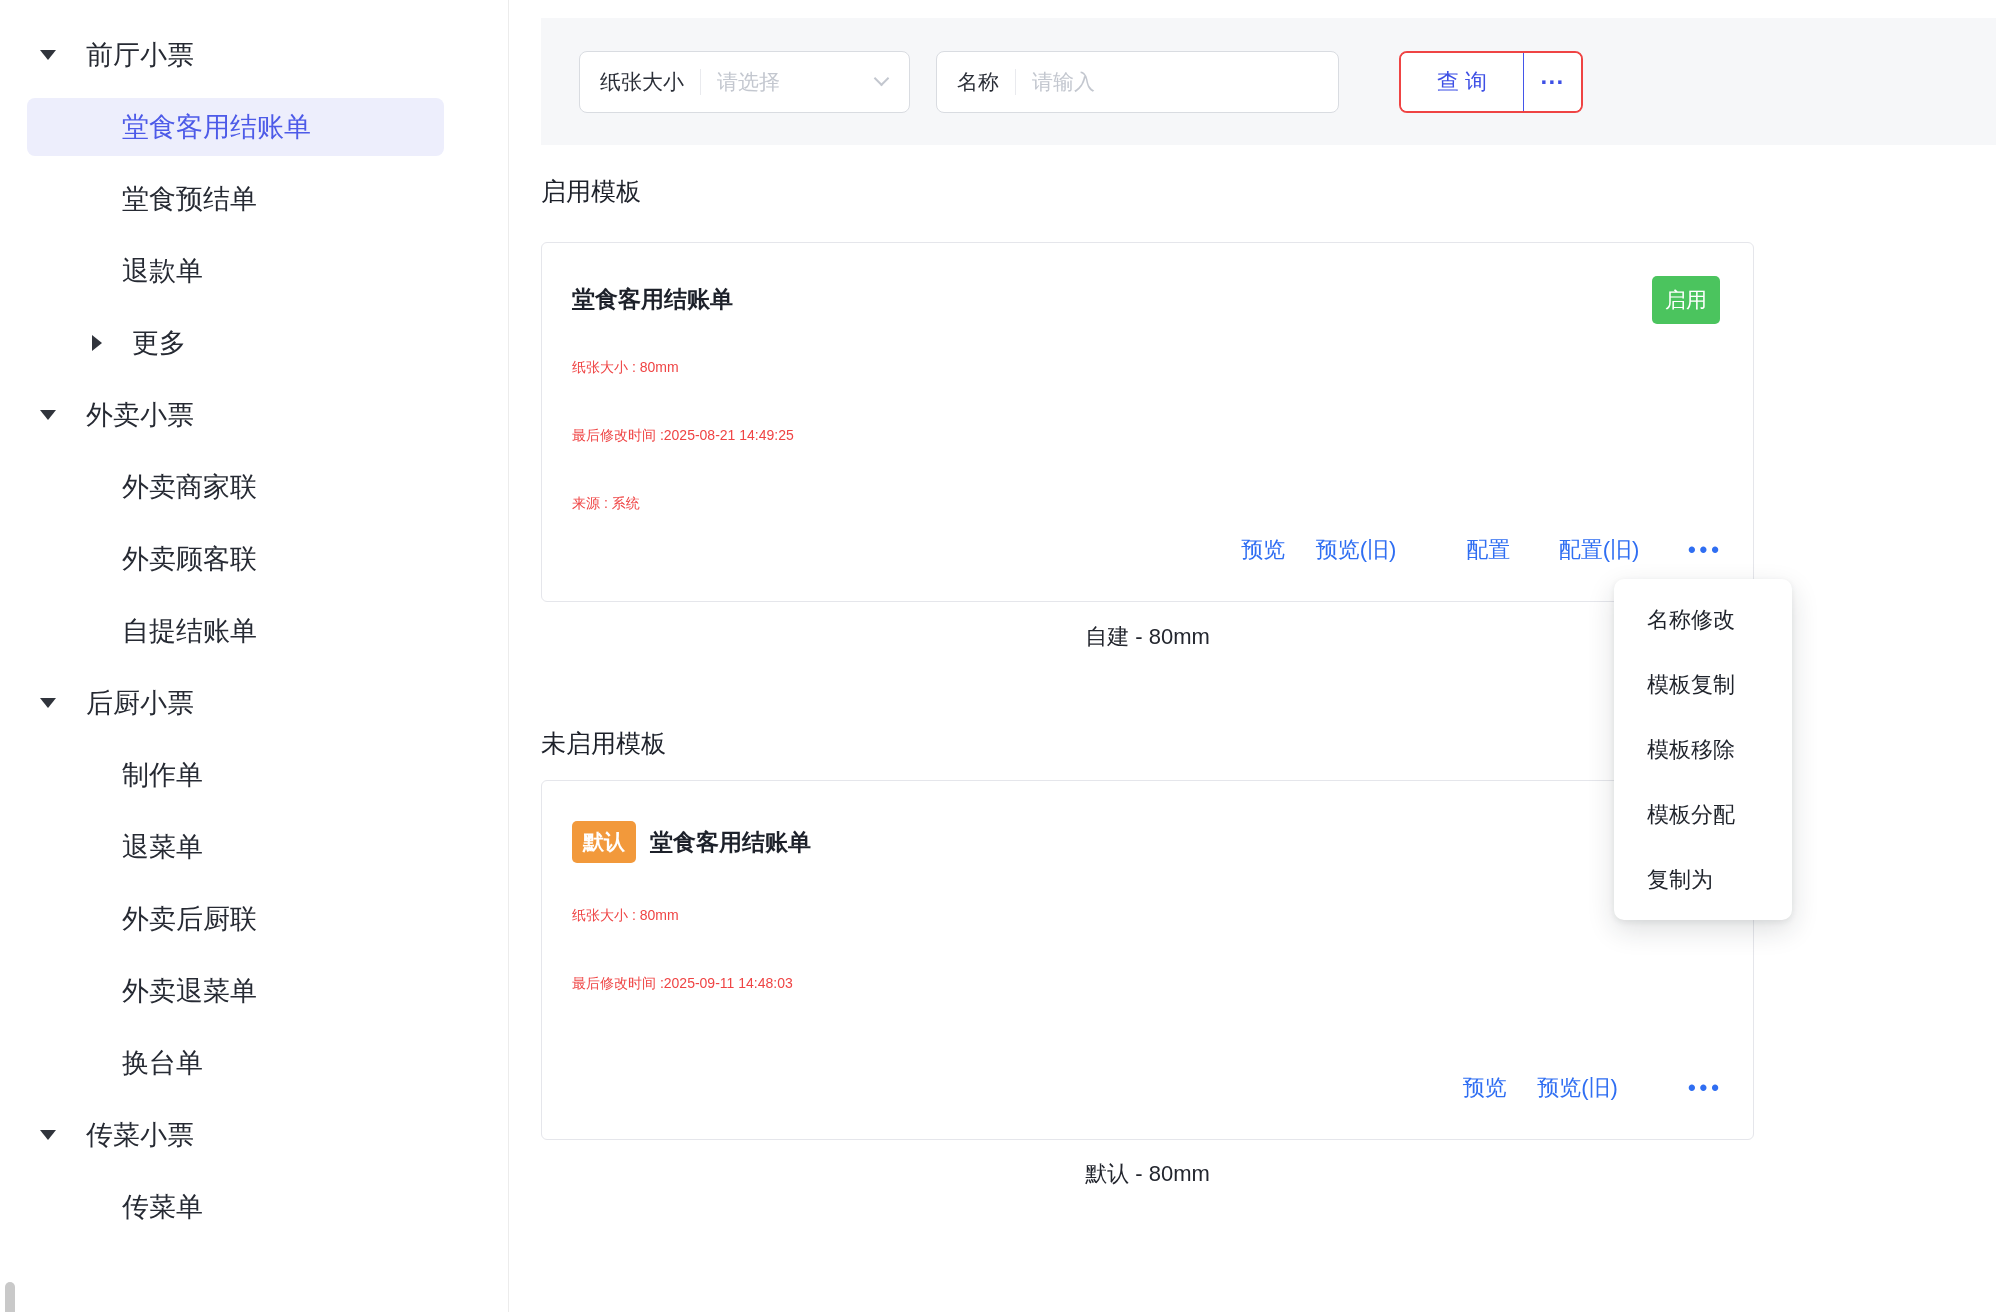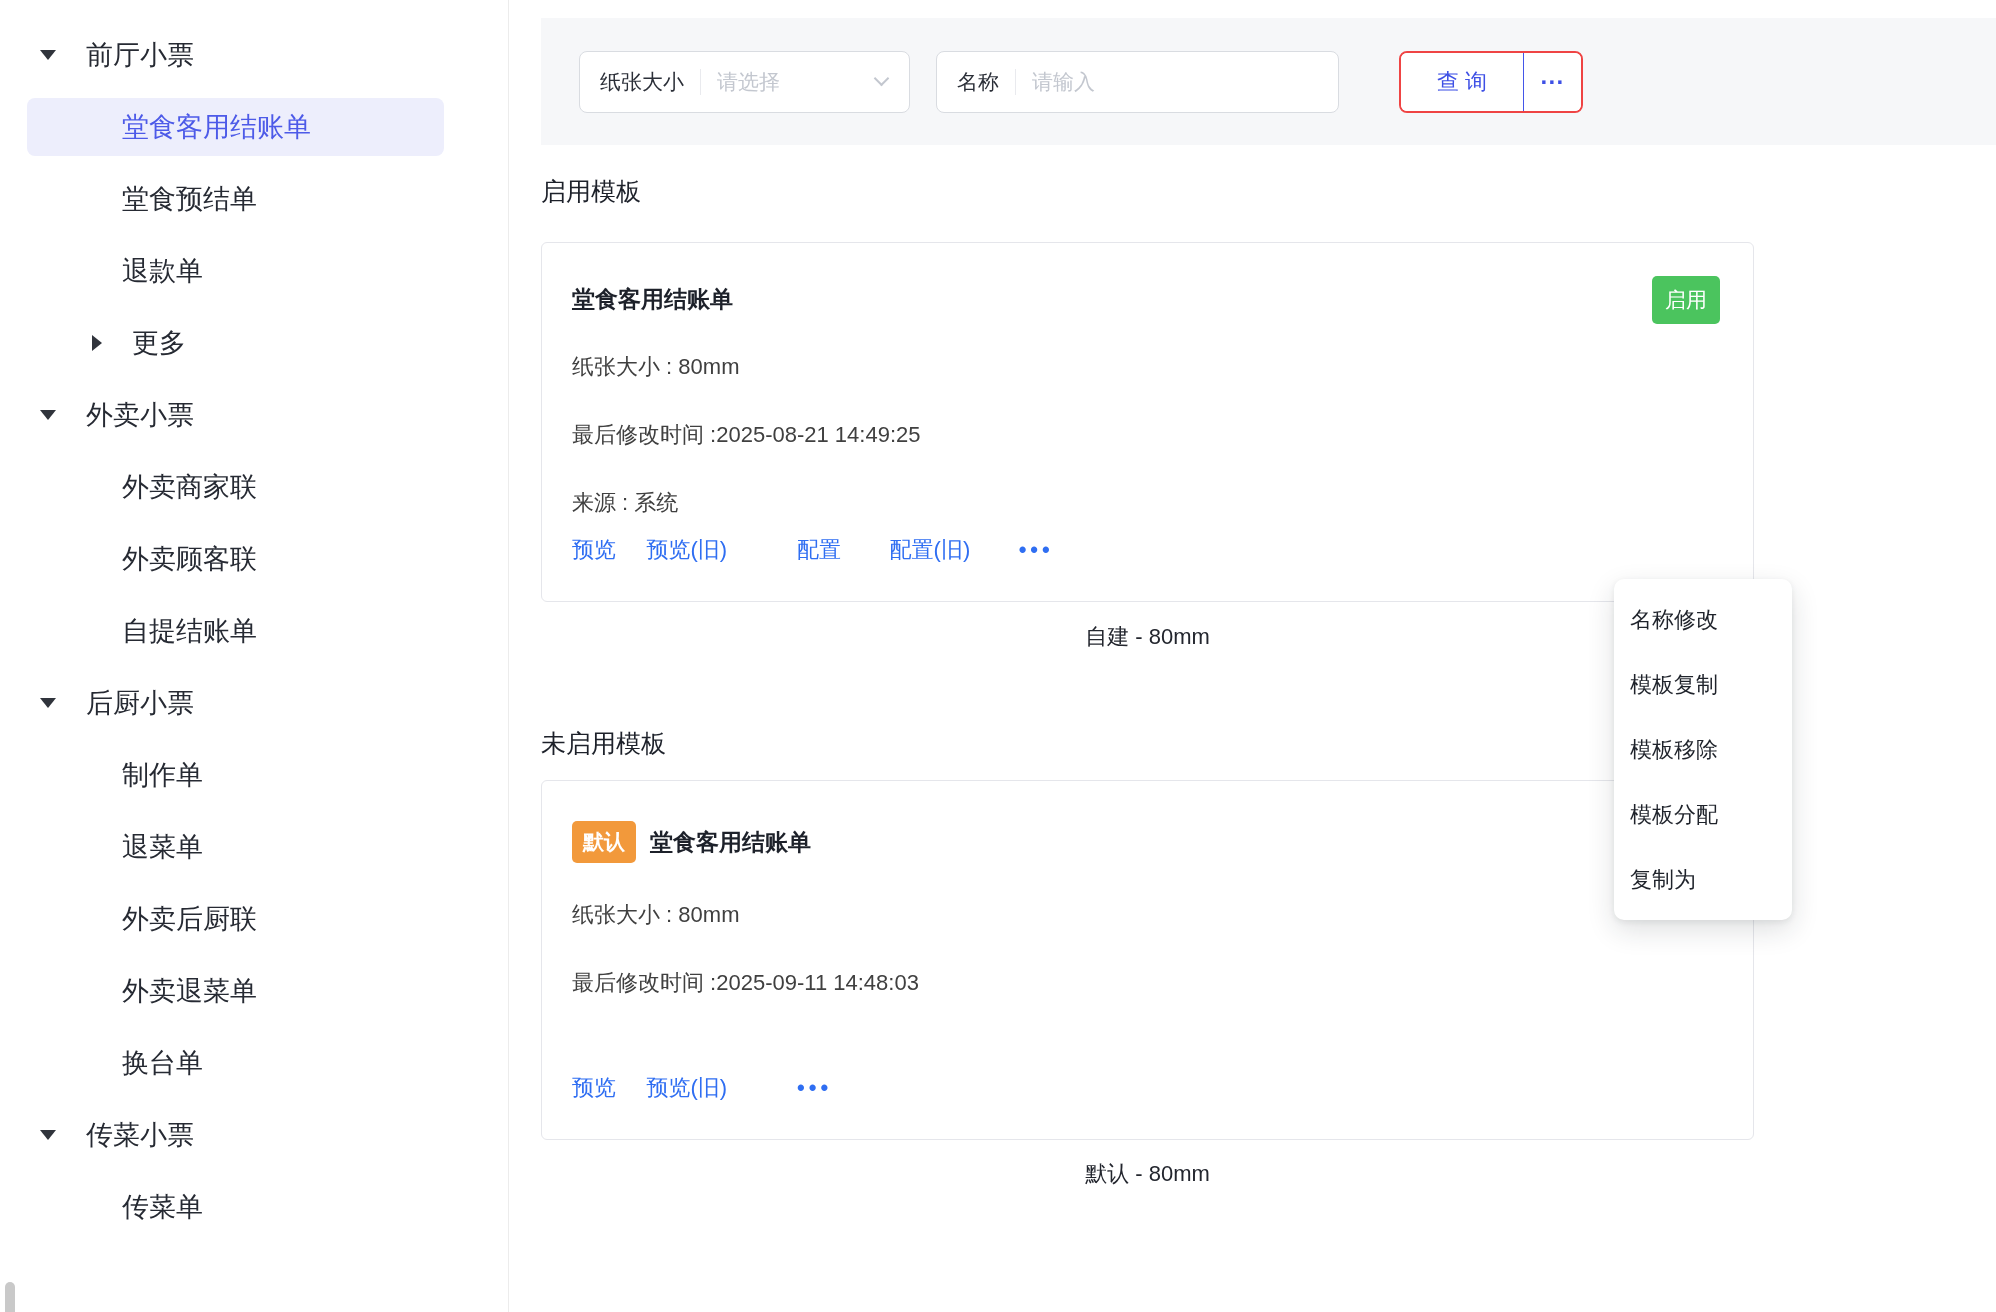--- a/index.html
+++ b/index.html
@@ -72,37 +72,37 @@
   #card-enabled { top:242px; }
   #card-disabled { top:780px; }
   .card-head { margin-top:40px; display:flex; align-items:center; }
   .card-title { font-size:23px; font-weight:700; color:#1d212a; line-height:32px; }
   .badge-green { position:absolute; top:33px; right:33px; height:48px; line-height:48px;
                  padding:0 13px; background:#4bc45e; color:#fff; font-size:21px;
                  border-radius:5px; }
   .badge-orange { height:42px; line-height:42px; padding:0 11px; background:#f2993b;
                   color:#fff; font-size:21px; font-weight:700; border-radius:5px;
                   margin-right:14px; flex:none; }
-  .card-line { margin-top:36px; font-size:22px; color:#404040; line-height:32px; }
+  .card-line { margin-top:36px; font-size:14px; color:#ef4444; line-height:32px; }
   .card-links { margin-top:auto; margin-bottom:36px; display:flex;
-                justify-content:flex-start; align-items:center; }
+                justify-content:flex-end; align-items:center; }
   .card-links a { color:#2f6ef2; font-size:22px; text-decoration:none; cursor:pointer; }
   .links-left a { margin-right:26px; }
   .links-right a { margin-left:44px; }
   .dots { font-size:19px; letter-spacing:4px; font-weight:700; }
 
   .card-footer { position:absolute; left:31px; width:1213px; text-align:center;
                  font-size:22px; color:#23262e; line-height:30px; }
   #footer-enabled { top:622px; }
   #footer-disabled { top:1159px; }
 
   .context-menu { position:absolute; left:1104px; top:579px; width:178px; background:#fff;
                   border-radius:10px; padding:8px 0; z-index:10;
                   box-shadow:0 10px 28px rgba(30,34,40,.14), 0 2px 6px rgba(30,34,40,.08); }
-  .menu-item { height:65px; line-height:65px; padding-left:16px; font-size:22px;
+  .menu-item { height:65px; line-height:65px; padding-left:33px; font-size:22px;
                color:#1f232b; cursor:pointer; }
 </style>
 </head>
 <body>
 
 <div class="page">
 
   <aside class="sidebar">
 
     <div class="s-row header">

